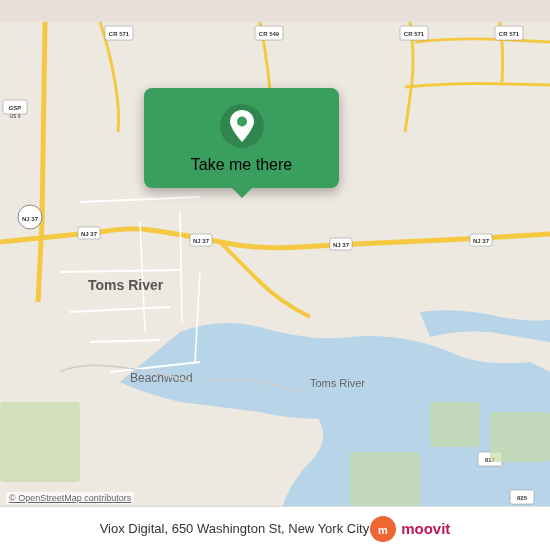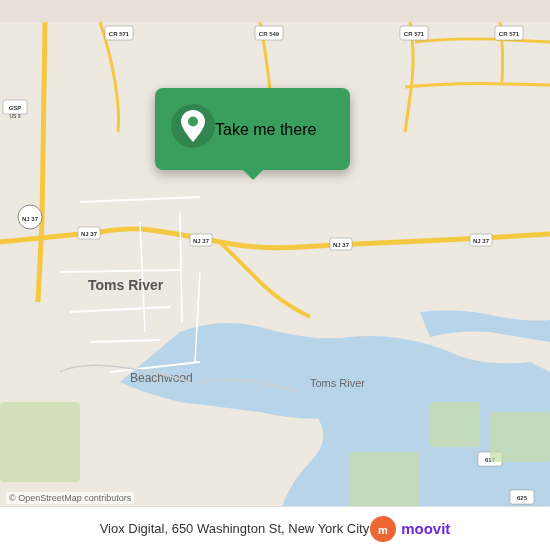--- a/index.html
+++ b/index.html
@@ -48,51 +48,53 @@
 
     #moovit-logo {
       display: flex;
       align-items: center;
       gap: 4px;
     }
 
     #moovit-logo-text {
       font-size: 15px;
       font-weight: bold;
-      color: #6d28d9;
+      color: #be185d;
     }
 
     #moovit-icon {
       width: 28px;
       height: 28px;
     }
 
     
     #attribution {
       position: absolute;
       bottom: 46px;
       left: 6px;
       font-size: 9px;
       color: #666;
       z-index: 10;
       background: rgba(255,255,255,0.7);
       padding: 1px 3px;
       border-radius: 2px;
+      text-decoration: underline;
     }
 
     
     #popup {
       position: absolute;
       top: 88px;
-      left: 155px;
+      left: 144px;
       width: 195px;
       background: #3a9e5f;
       border-radius: 8px;
       z-index: 20;
       display: flex;
+      flex-direction: column;
       align-items: center;
       padding: 16px 16px 14px;
       box-shadow: 0 4px 12px rgba(0,0,0,0.3);
     }
 
     #popup::after {
       content: '';
       position: absolute;
       bottom: -10px;
       left: 50%;

